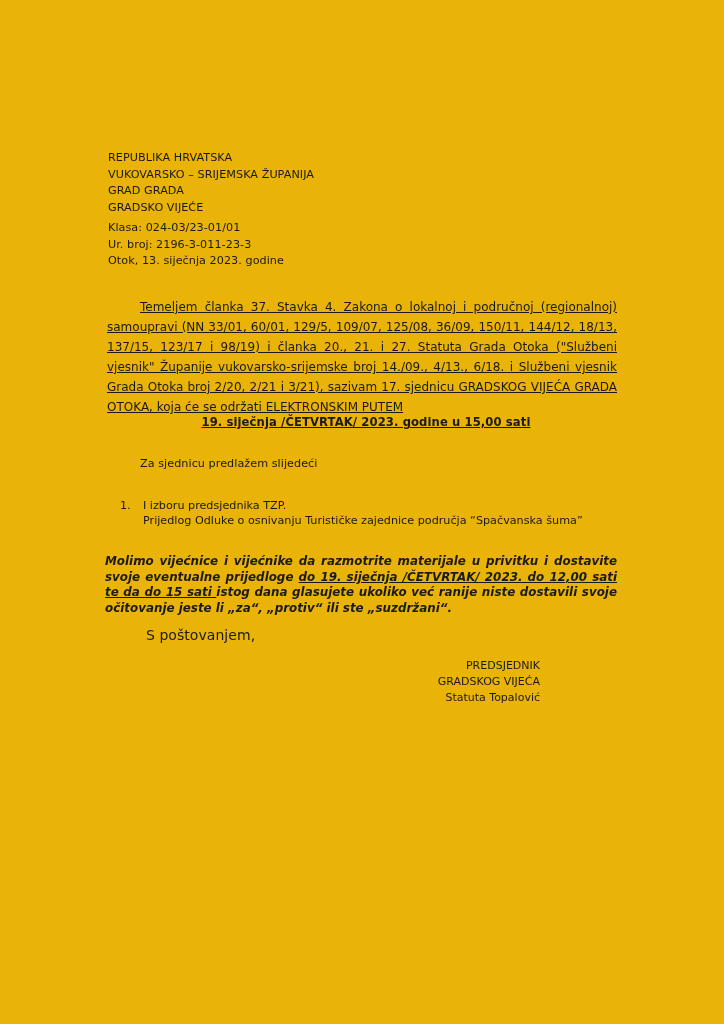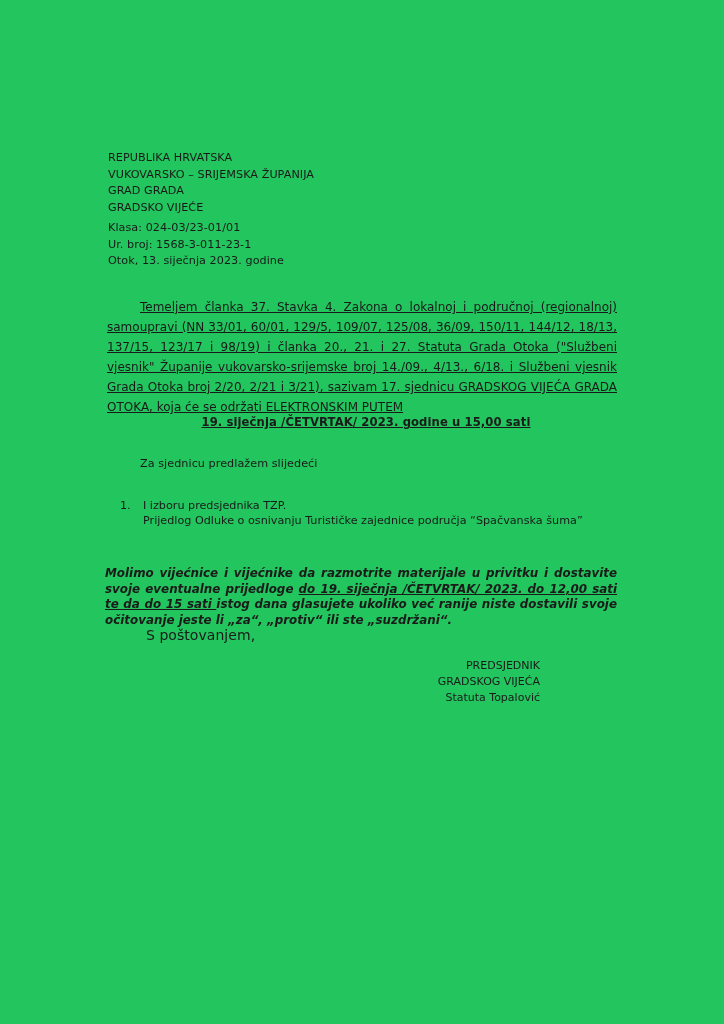--- a/index.html
+++ b/index.html
@@ -13,21 +13,21 @@
       position: relative;
       overflow: hidden;
       font-family: "DejaVu Sans", "Liberation Sans", sans-serif;
       color: #1a1a1a;
     }
     .page {
       position: absolute;
       left: 0; top: 0;
       width: 724px;
       height: 1024px;
-      background: #22c55e;
+      background: #eab308;
     }
     .abs { position: absolute; }
     .line {
       font-size: 11.2px;
       line-height: 16.5px;
       white-space: nowrap;
       letter-spacing: 0.05px;
     }
     .header-block {
       left: 108px;
@@ -81,21 +81,20 @@
     }
     .notice-para {
       left: 105px;
       top: 554px;
       width: 512px;
       font-size: 11.9px;
       line-height: 15.6px;
       font-weight: bold;
       font-style: italic;
       text-align: justify;
-      margin-top: 12px;
     }
     .u { text-decoration: underline; }
     .closing {
       left: 146px;
       top: 627px;
       font-size: 14px;
     }
     .signature {
       left: 390px;
       width: 150px;
@@ -112,21 +111,21 @@
 
   <div class="abs header-block">
     <div class="line">REPUBLIKA HRVATSKA</div>
     <div class="line">VUKOVARSKO – SRIJEMSKA ŽUPANIJA</div>
     <div class="line">GRAD GRADA</div>
     <div class="line">GRADSKO VIJEĆE</div>
   </div>
 
   <div class="abs meta-block">
     <div class="line">Klasa: 024-03/23-01/01</div>
-    <div class="line">Ur. broj: 1568-3-011-23-1</div>
+    <div class="line">Ur. broj: 2196-3-011-23-3</div>
     <div class="line">Otok, 13. siječnja 2023. godine</div>
   </div>
 
   <div class="abs intro-para">Temeljem članka 37. Stavka 4. Zakona o lokalnoj i područnoj (regionalnoj) samoupravi (NN 33/01, 60/01, 129/5, 109/07, 125/08, 36/09, 150/11, 144/12, 18/13, 137/15, 123/17 i 98/19) i članka 20., 21. i 27. Statuta Grada Otoka ("Službeni vjesnik" Županije vukovarsko-srijemske broj 14./09., 4/13., 6/18. i Službeni vjesnik Grada Otoka broj 2/20, 2/21 i 3/21), sazivam 17. sjednicu GRADSKOG VIJEĆA GRADA OTOKA,  koja će se održati ELEKTRONSKIM PUTEM</div>
 
   <div class="abs session-heading">19. siječnja /ČETVRTAK/ 2023. godine u 15,00 sati</div>
 
   <div class="abs proposal-intro line">Za sjednicu predlažem slijedeći</div>
 
   <div class="abs agenda-list">

